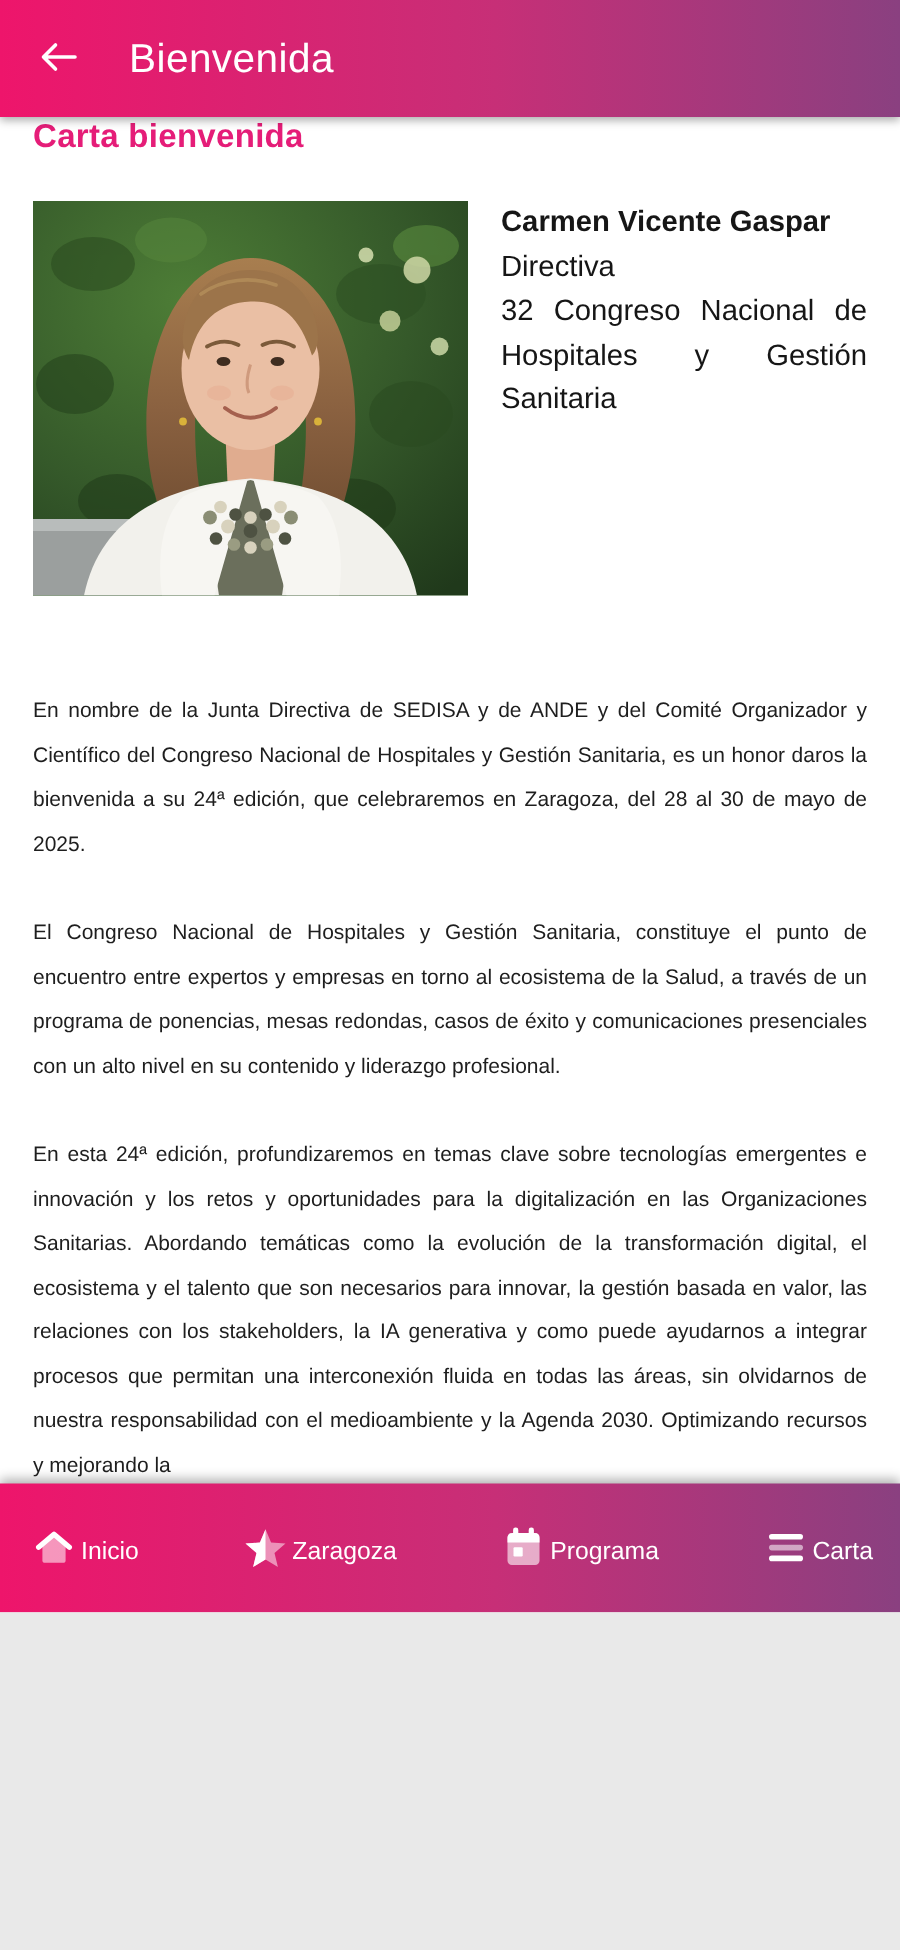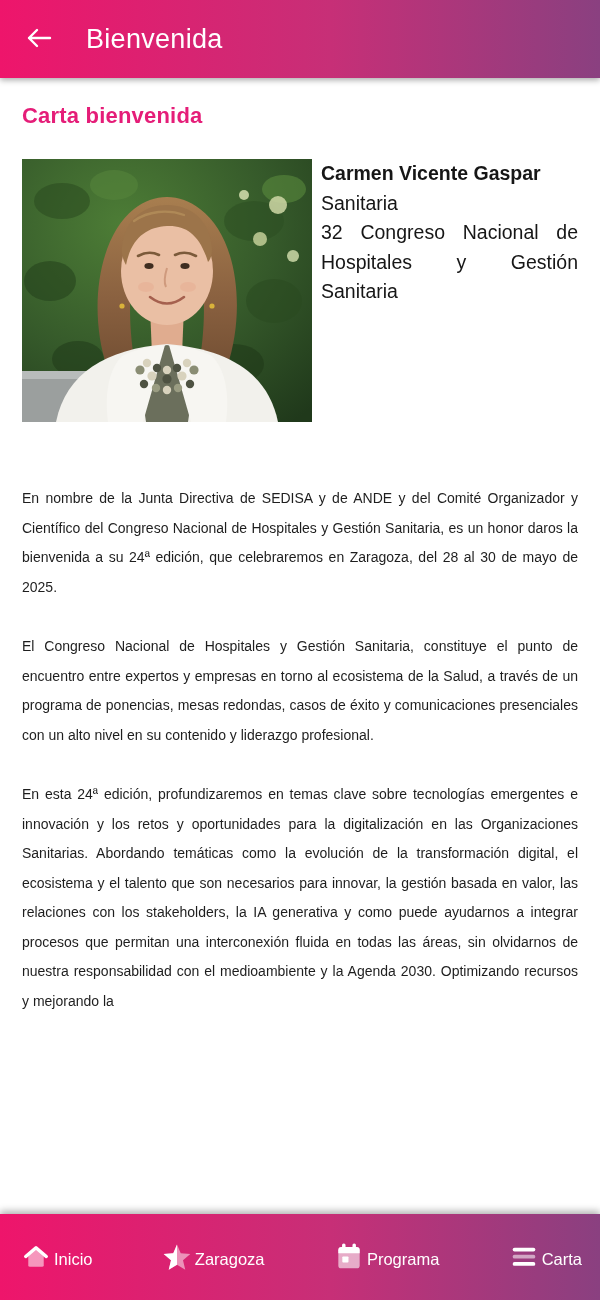--- a/index.html
+++ b/index.html
@@ -2,21 +2,21 @@
 <html><head>
 <meta charset="utf-8">
 <style>
   * { margin: 0; padding: 0; box-sizing: border-box; }
   html, body { background: #e9e9e9; }
   body { font-family: "Liberation Sans", sans-serif; }
 
   .app {
     position: relative;
     width: 600px;
-    height: 1300px;
+    height: 1075px;
     margin: 0 auto;
     background: #ffffff;
     overflow: hidden;
     display: flex;
     flex-direction: column;
   }
 
   
   .app-header {
     flex: 0 0 78px;
@@ -49,32 +49,31 @@
   }
 
   
   .content {
     flex: 1 1 auto;
     overflow: hidden;
     padding: 0 22px;
     position: relative;
   }
   .section-title {
-    margin-top: 25px;
     font-size: 22px;
     font-weight: 700;
     color: #e51d78;
     letter-spacing: 0.2px;
   }
 
   .profile-row {
     margin-top: 30px;
     display: flex;
     align-items: flex-start;
-    gap: 9px;
+    gap: 22px;
     justify-content: space-between;
   }
   .photo-frame {
     flex: 0 0 290px;
     width: 290px;
     height: 263px;
     overflow: hidden;
     background: #35592a;
   }
   .photo-frame svg { display: block; }
@@ -228,21 +227,21 @@
             <circle cx="122" cy="225" r="4.2" fill="#4e5242"></circle>
               <circle cx="134" cy="229" r="4.2" fill="#9a9c82"></circle>
               <circle cx="145" cy="231" r="4.2" fill="#d8d2bd"></circle>
               <circle cx="156" cy="229" r="4.2" fill="#9a9c82"></circle>
               <circle cx="168" cy="225" r="4.2" fill="#4e5242"></circle>
           </g>
         </svg>
       </div>
       <div class="profile-info">
         <p class="profile-name">Carmen Vicente Gaspar</p>
-        <p class="profile-role">Sanitaria</p>
+        <p class="profile-role">Directiva</p>
         <p class="profile-org">32 Congreso Nacional de Hospitales y Gestión Sanitaria</p>
       </div>
     </section>
 
     <div class="body-copy">
       <p>En nombre de la Junta Directiva de SEDISA y de ANDE y del Comité Organizador y Científico del Congreso Nacional de Hospitales y Gestión Sanitaria, es un honor daros la bienvenida a su 24ª edición, que celebraremos en Zaragoza, del 28 al 30 de mayo de 2025.</p>
       <p>El Congreso Nacional de Hospitales y Gestión Sanitaria, constituye el punto de encuentro entre expertos y empresas en torno al ecosistema de la Salud, a través de un programa de ponencias, mesas redondas, casos de éxito y comunicaciones presenciales con un alto nivel en su contenido y liderazgo profesional.</p>
       <p>En esta 24ª edición, profundizaremos en temas clave sobre tecnologías emergentes e innovación y los retos y oportunidades para la digitalización en las Organizaciones Sanitarias. Abordando temáticas como la evolución de la transformación digital, el ecosistema y el talento que son necesarios para innovar, la gestión basada en valor, las relaciones con los stakeholders, la IA generativa y como puede ayudarnos a integrar procesos que permitan una interconexión fluida en todas las áreas, sin olvidarnos de nuestra responsabilidad con el medioambiente y la Agenda 2030. Optimizando recursos y mejorando la</p>
     </div>
   </main>

